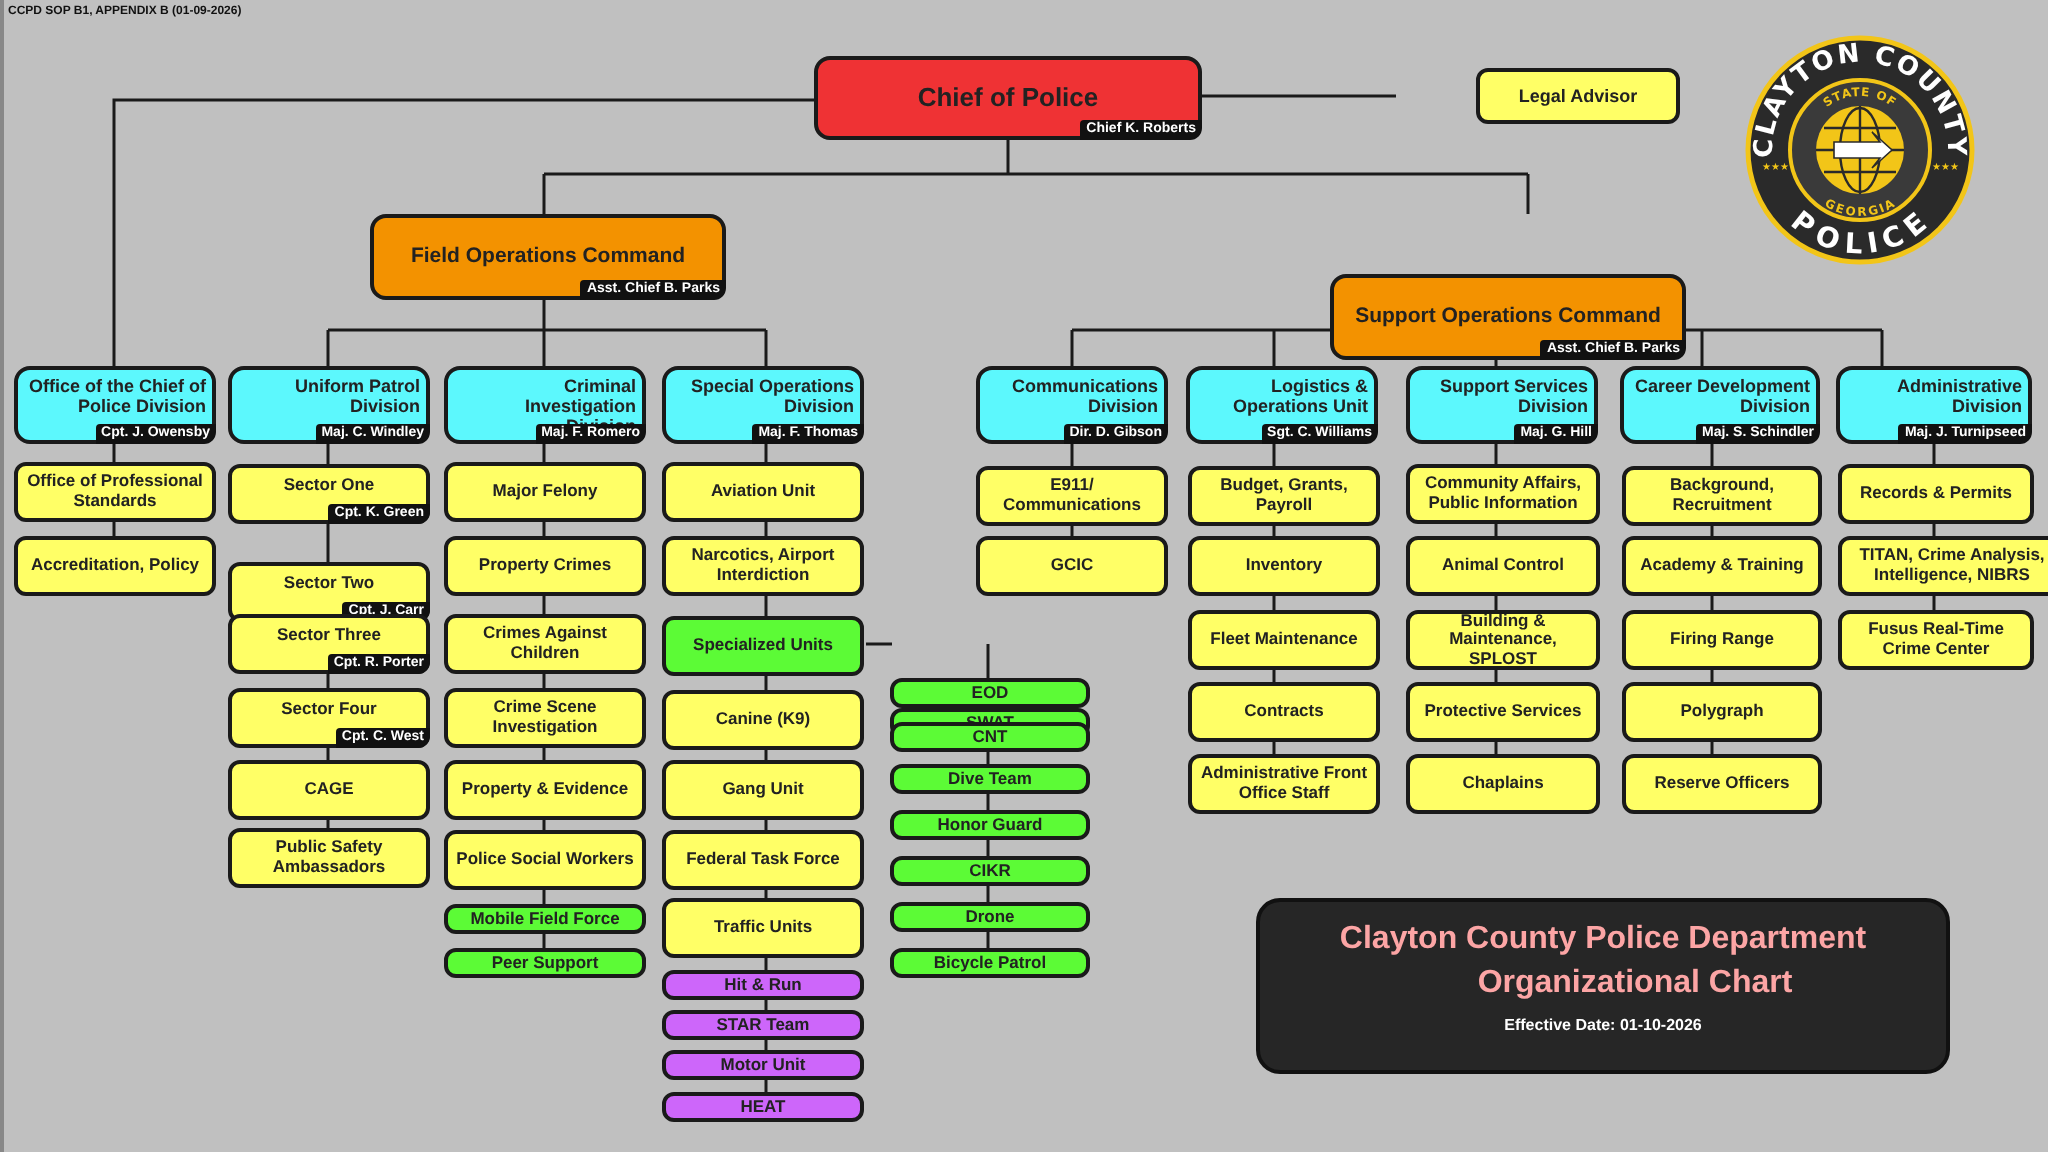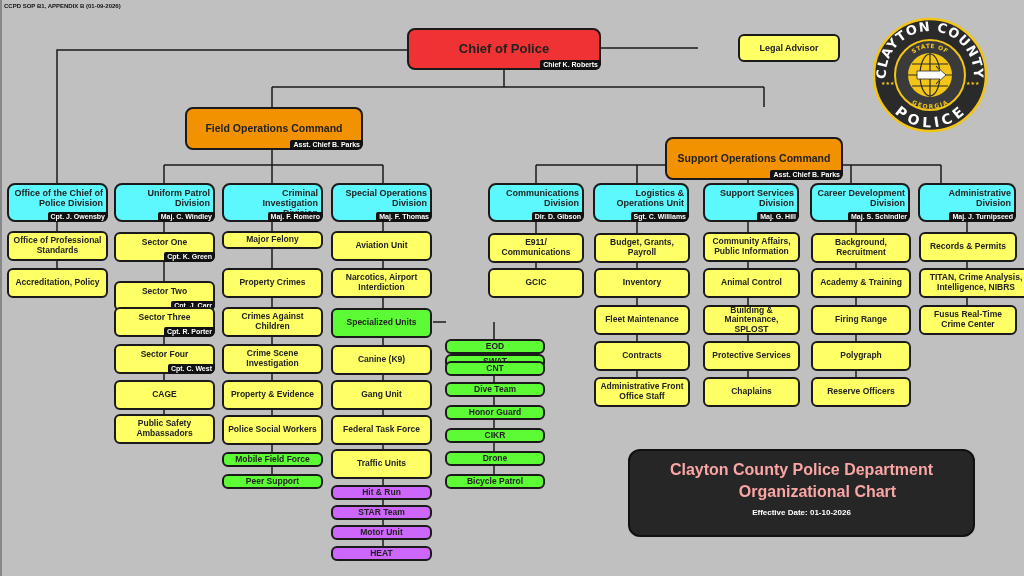--- a/index.html
+++ b/index.html
@@ -169,21 +169,21 @@
       <div class="box yellow has-name" style="left: 114px; top: 344px; width: 101px; height: 30px; align-items: flex-start; padding-top: 4px;">
         <span class="t">Sector Four</span>
         <span class="nm">Cpt. C. West</span>
       </div>
       <div class="box yellow" style="left: 114px; top: 380px; width: 101px; height: 30px;">
         <span class="t">CAGE</span>
       </div>
       <div class="box yellow" style="left: 114px; top: 414px; width: 101px; height: 30px;">
         <span class="t">Public Safety Ambassadors</span>
       </div>
-      <div class="box yellow" style="left: 222px; top: 231px; width: 101px; height: 18px;">
+      <div class="box yellow" style="left: 222px; top: 231px; width: 101px; height: 30px;">
         <span class="t">Major Felony</span>
       </div>
       <div class="box yellow" style="left: 222px; top: 268px; width: 101px; height: 30px;">
         <span class="t">Property Crimes</span>
       </div>
       <div class="box yellow" style="left: 222px; top: 307px; width: 101px; height: 30px;">
         <span class="t">Crimes Against Children</span>
       </div>
       <div class="box yellow" style="left: 222px; top: 344px; width: 101px; height: 30px;">
         <span class="t">Crime Scene Investigation</span>

